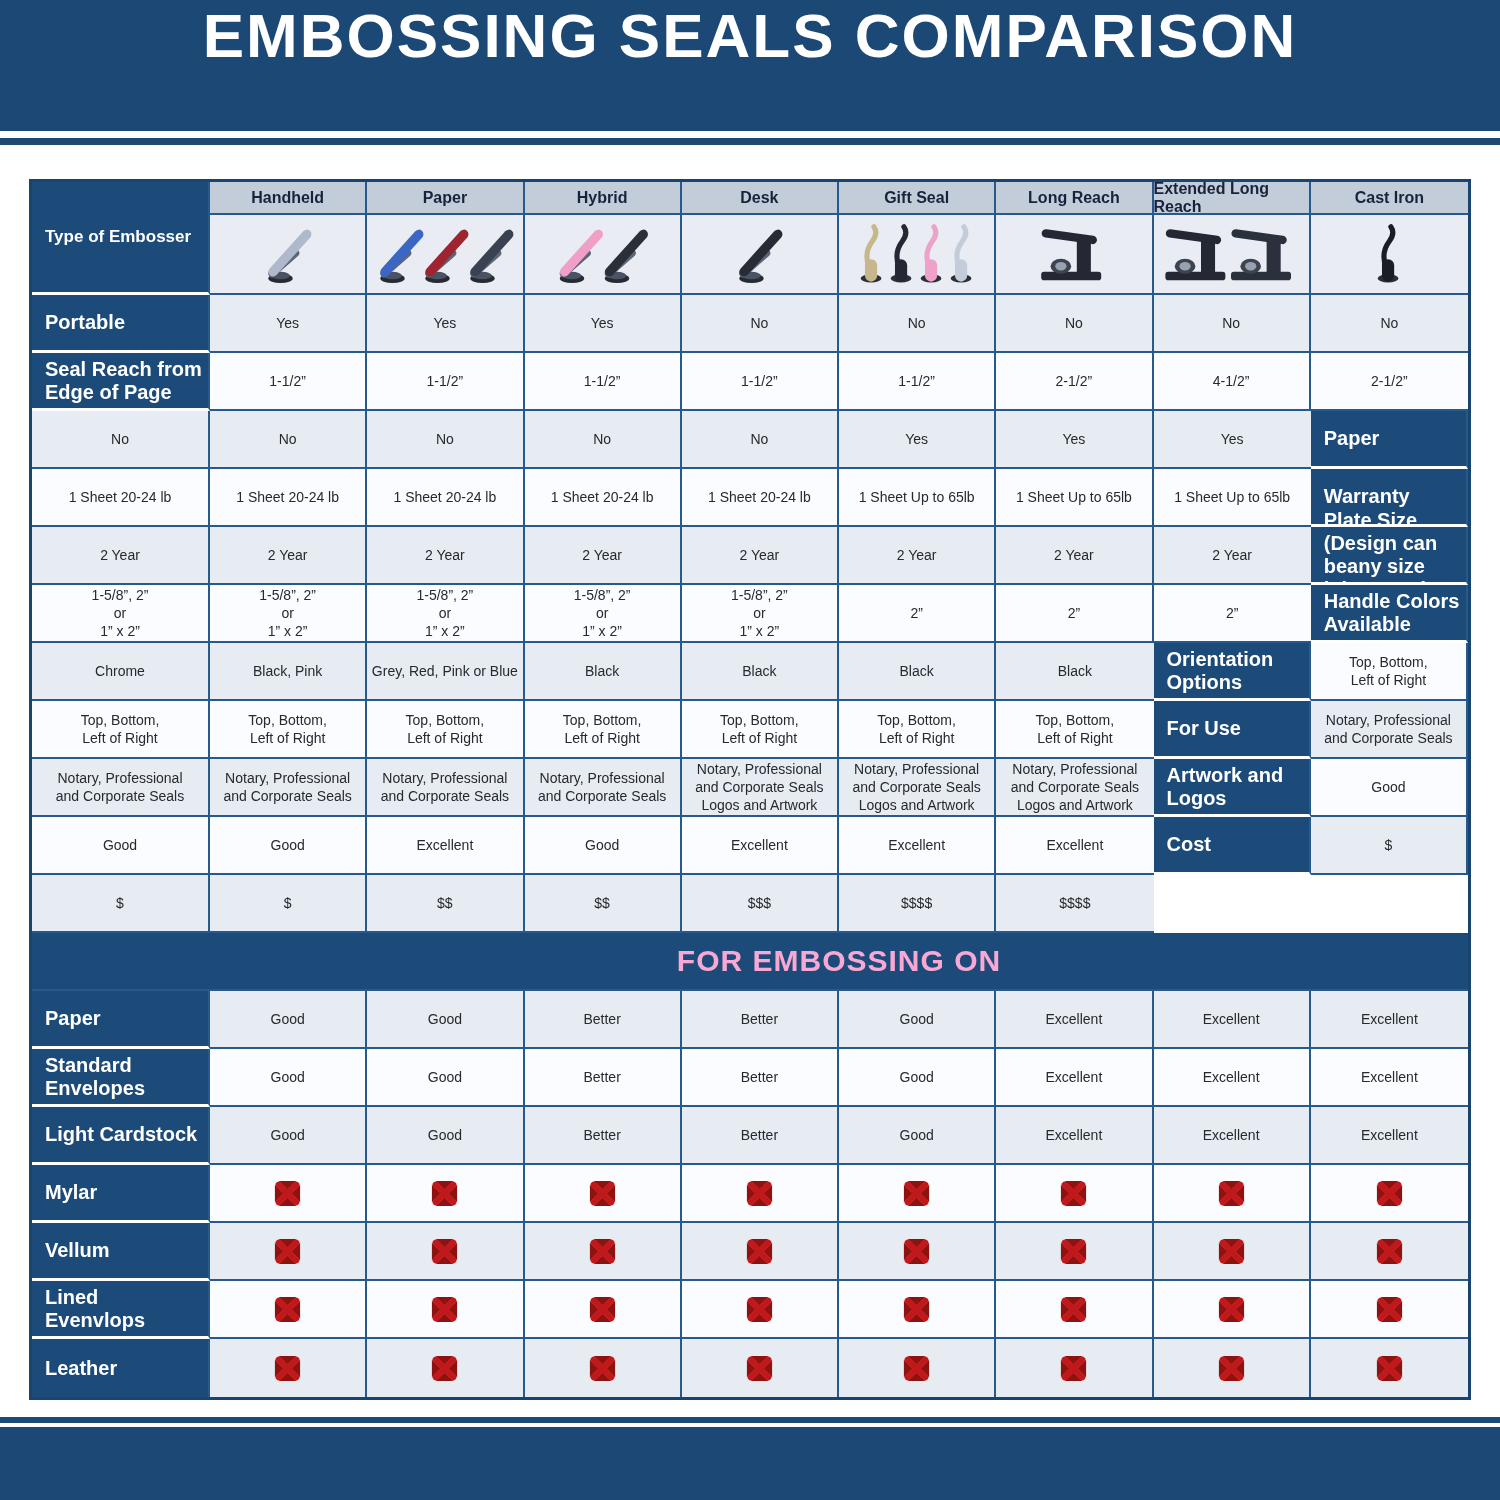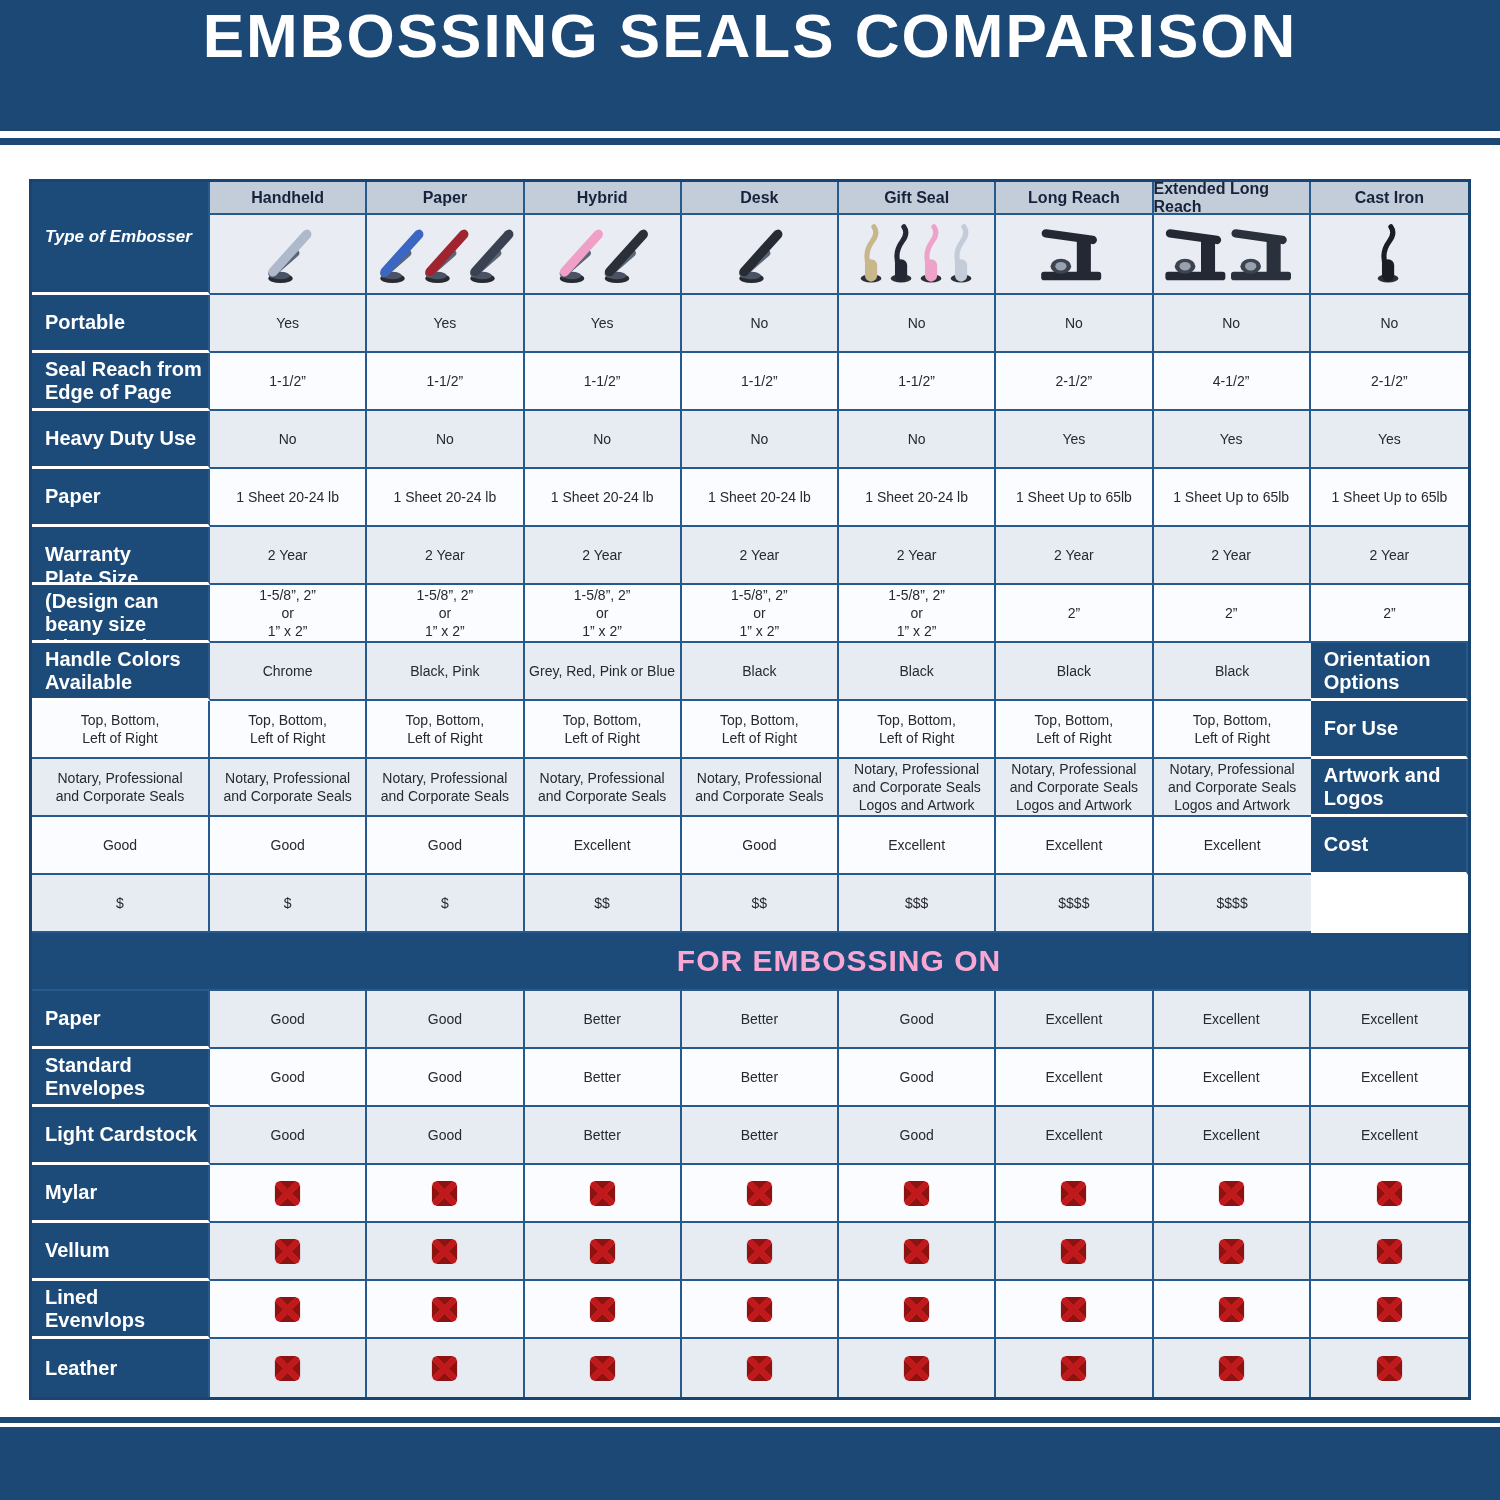--- a/index.html
+++ b/index.html
@@ -14,21 +14,21 @@
 
   .table-wrap{margin:0 29px;border:3px solid #1a4470;}
   .grid{display:grid;grid-template-columns:178px repeat(8,1fr);
         grid-template-rows:33px 80px repeat(11,58px) 58px repeat(7,58px);}
   .grid > div{box-sizing:border-box;}
 
   .rowlabel{background:#1d4b79;color:#fff;font-weight:bold;font-size:20px;line-height:1.15;
             display:flex;align-items:center;padding:4px 6px 4px 13px;
             border-right:2px solid #265a8c;border-bottom:3px solid #ffffff;}
   .rowlabel.no-gap{border-bottom:none;}
-  .typecell{grid-column:1;grid-row:1 / span 2;font-size:17px;font-style:italic;}
+  .typecell{grid-column:1;grid-row:1 / span 2;font-size:17px;}
 
   .colhead{background:#c3ccd9;color:#16233a;font-weight:bold;font-size:16px;
            display:flex;align-items:center;justify-content:center;
            border-right:2px solid #265a8c;border-bottom:2px solid #265a8c;}
   .imgcell{background:#e9edf3;display:flex;align-items:center;justify-content:center;
            border-right:2px solid #265a8c;border-bottom:2px solid #265a8c;}
 
   .datacell{display:flex;align-items:center;justify-content:center;text-align:center;
             font-size:14px;color:#26292e;line-height:1.3;white-space:pre-line;
             border-right:2px solid #265a8c;border-bottom:2px solid #265a8c;padding:2px 4px;}
@@ -198,21 +198,20 @@
       <div class="datacell bg-light last-col">No</div>
       <div class="rowlabel">Seal Reach from Edge of Page</div>
       <div class="datacell bg-white">1-1/2”</div>
       <div class="datacell bg-white">1-1/2”</div>
       <div class="datacell bg-white">1-1/2”</div>
       <div class="datacell bg-white">1-1/2”</div>
       <div class="datacell bg-white">1-1/2”</div>
       <div class="datacell bg-white">2-1/2”</div>
       <div class="datacell bg-white">4-1/2”</div>
       <div class="datacell bg-white last-col">2-1/2”</div>
-      <div class="rowlabel">Heavy Duty Use</div>
       <div class="datacell bg-light">No</div>
       <div class="datacell bg-light">No</div>
       <div class="datacell bg-light">No</div>
       <div class="datacell bg-light">No</div>
       <div class="datacell bg-light">No</div>
       <div class="datacell bg-light">Yes</div>
       <div class="datacell bg-light">Yes</div>
       <div class="datacell bg-light last-col">Yes</div>
       <div class="rowlabel">Paper</div>
       <div class="datacell bg-white">1 Sheet 20-24 lb</div>

